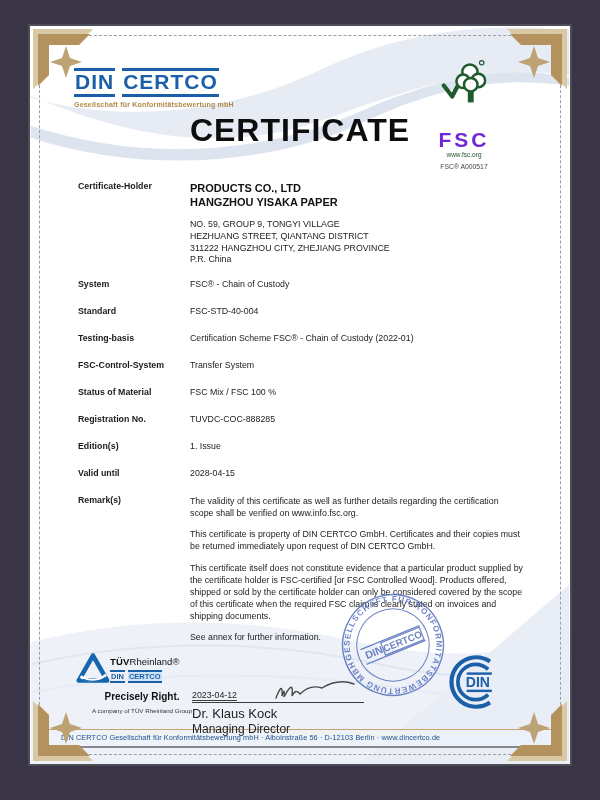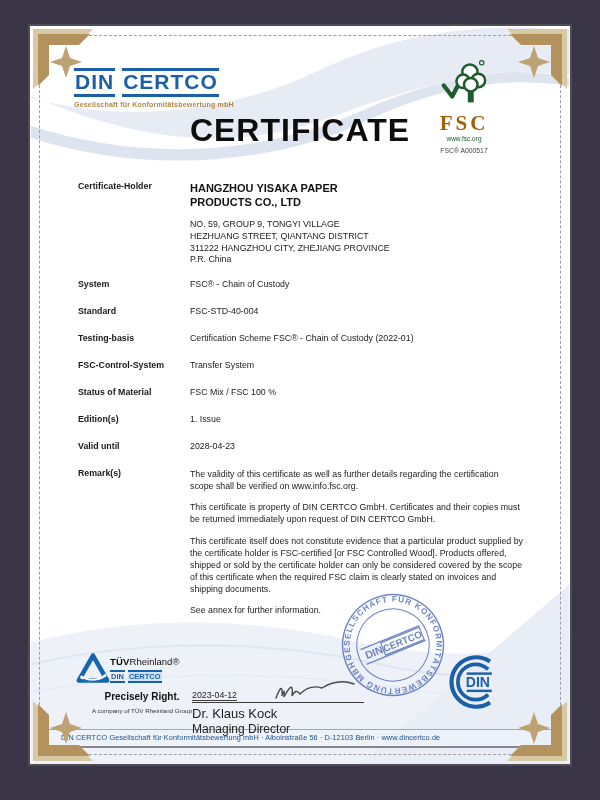--- a/index.html
+++ b/index.html
@@ -29,21 +29,21 @@
   .corner.bl{left:3px;bottom:3px;transform:rotate(270deg);}
 
   
   .dincertco{position:absolute;left:44px;top:42px;}
   .dc-words{color:#1b5fa8;font-weight:bold;font-size:21px;letter-spacing:1px;display:flex;gap:7px;}
   .dc-words span{border-top:3px solid #1b5fa8;border-bottom:3px solid #1b5fa8;padding:0 1px 1px 1px;line-height:1.05;}
   .dc-sub{color:#b08948;font-size:7px;font-weight:bold;margin-top:4px;letter-spacing:.2px;}
 
   
   .fsc{position:absolute;right:58px;top:32px;width:96px;text-align:center;}
-  .fsc-word{font-family:Liberation Serif, serif;color:#a16207;font-size:21px;font-weight:bold;letter-spacing:3px;line-height:1;margin-top:1px;}
+  .fsc-word{font-family:Liberation Sans, sans-serif;color:#6d28d9;font-size:21px;font-weight:bold;letter-spacing:3px;line-height:1;margin-top:17px;}
   .fsc-url{color:#1f5b2d;font-size:6.5px;margin-top:1px;}
   .fsc-lic{color:#444;font-size:6.8px;margin-top:5px;}
 
   .title{
     position:absolute;left:0;right:0;top:86px;text-align:center;
     font-size:32px;font-weight:bold;color:#0d0d0d;letter-spacing:1px;
   }
 
   .content{position:absolute;left:48px;top:155px;width:446px;}
   .row{display:grid;grid-template-columns:112px 1fr;margin-bottom:15px;}
@@ -126,22 +126,22 @@
     <div class="fsc-lic">FSC® A000517</div>
   </div>
 
   <div class="title">CERTIFICATE</div>
 
   <div class="content">
 
     <div class="row" style="margin-bottom:13px;">
       <div class="lab">Certificate-Holder</div>
       <div>
+        <div class="holder-name">PRODUCTS CO., LTD</div>
         <div class="holder-name">HANGZHOU YISAKA PAPER</div>
-        <div class="holder-name">PRODUCTS CO., LTD</div>
         <div class="holder-addr">
           <div>NO. 59, GROUP 9, TONGYI VILLAGE</div>
           <div>HEZHUANG STREET, QIANTANG DISTRICT</div>
           <div>311222 HANGZHOU CITY, ZHEJIANG PROVINCE</div>
           <div>P.R. China</div>
         </div>
       </div>
     </div>
 
     <div class="row">
@@ -158,26 +158,30 @@
     </div>
     <div class="row">
       <div class="lab">FSC-Control-System</div>
       <div class="val">Transfer System</div>
     </div>
     <div class="row">
       <div class="lab">Status of Material</div>
       <div class="val">FSC Mix / FSC 100 %</div>
     </div>
     <div class="row">
+      <div class="lab">Registration No.</div>
+      <div class="val">TUVDC-COC-888285</div>
+    </div>
+    <div class="row">
       <div class="lab">Edition(s)</div>
       <div class="val">1. Issue</div>
     </div>
     <div class="row">
       <div class="lab">Valid until</div>
-      <div class="val">2028-04-23</div>
+      <div class="val">2028-04-15</div>
     </div>
 
     <div class="row">
       <div class="lab">Remark(s)</div>
       <div class="remarks">
         <p>The validity of this certificate as well as further details regarding the certification scope shall be verified on www.info.fsc.org.</p>
         <p>This certificate is property of DIN CERTCO GmbH. Certificates and their copies must be returned immediately upon request of DIN CERTCO GmbH.</p>
         <p>This certificate itself does not constitute evidence that a particular product supplied by the certificate holder is FSC-certified [or FSC Controlled Wood]. Products offered, shipped or sold by the certificate holder can only be considered covered by the scope of this certificate when the required FSC claim is clearly stated on invoices and shipping documents.</p>
         <p>See annex for further information.</p>
       </div>

